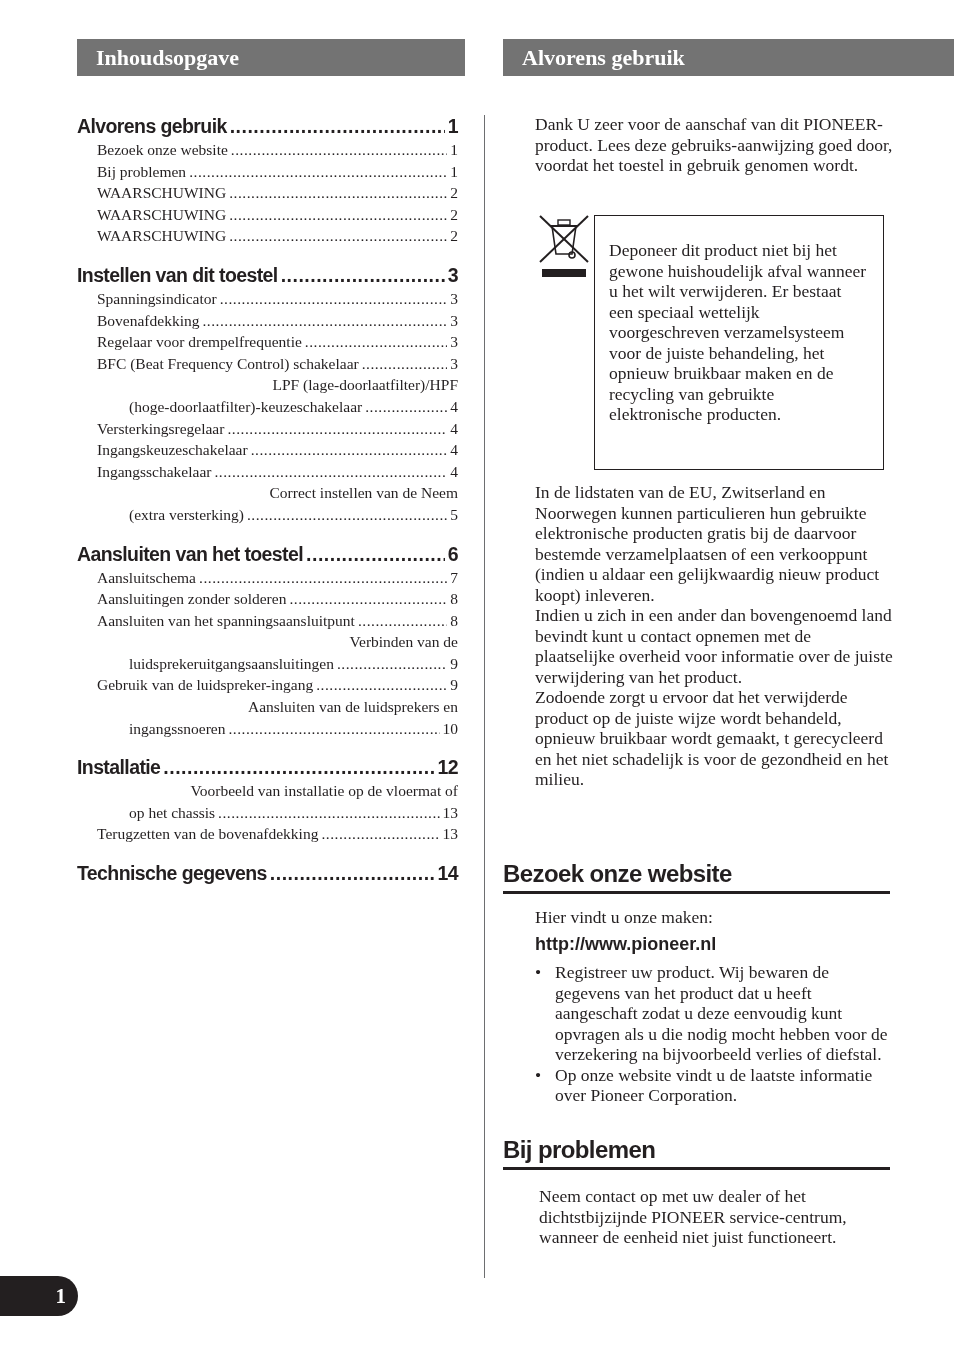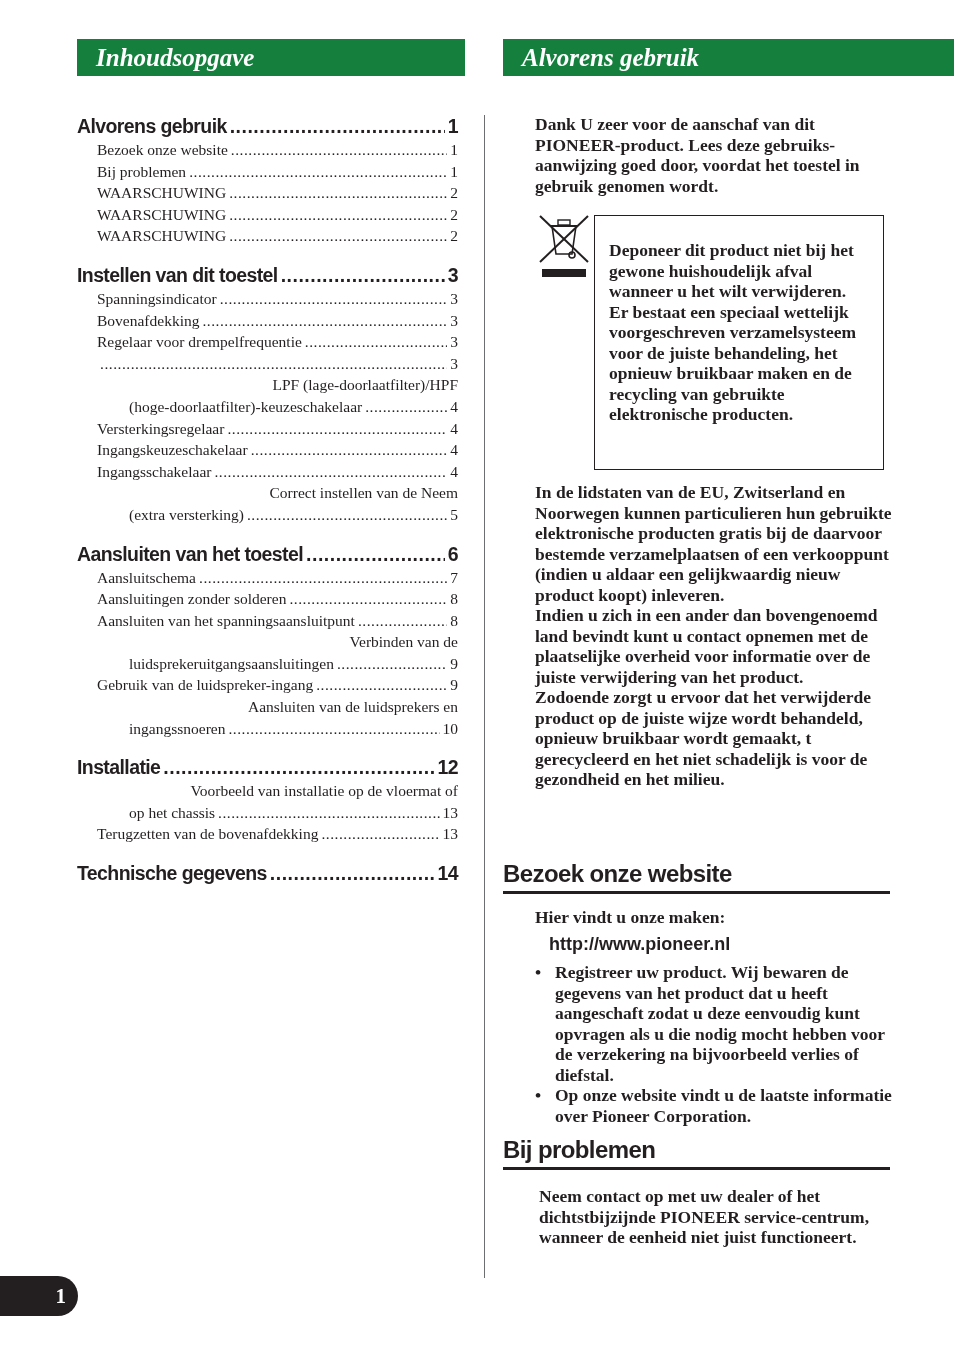--- a/index.html
+++ b/index.html
@@ -1,19 +1,19 @@
 <!DOCTYPE html>
 <html><head>
 <meta charset="utf-8">
 <style>
   html, body { margin: 0; padding: 0; background: #ffffff; }
   body { width: 954px; height: 1355px; position: relative; overflow: hidden; color: #231f20; }
 
-  .title-bar { position: absolute; top: 39px; height: 37px; background: #15803d; color: #fff;
-    font-family: "Liberation Serif", serif; font-style: italic; font-weight: bold; font-size: 25px;
+  .title-bar { position: absolute; top: 39px; height: 37px; background: #737373; color: #fff;
+    font-family: "Liberation Serif", serif; font-weight: bold; font-size: 22px;
     line-height: 37px; box-sizing: border-box; }
   #toc-title { left: 77px; width: 388px; padding-left: 19px; }
   #main-title { left: 503px; width: 451px; padding-left: 19px; }
 
   .divider { position: absolute; left: 484px; top: 115px; width: 1px; height: 1163px; background: #6d6e70; }
 
   
   .toc { position: absolute; left: 77px; top: 113px; width: 381px; }
   .toc-section { margin-bottom: 15px; }
   .toc-head { display: flex; align-items: baseline; font-family: "Liberation Sans", sans-serif;
@@ -21,37 +21,37 @@
   .toc-head .dots, .toc-item .dots { flex: 1; overflow: hidden; white-space: nowrap; margin: 0 3px; }
   .toc-head .dots::before, .toc-item .dots::before { content: "....................................................................................................................................................................."; letter-spacing: 0.5px; }
   .toc-item { display: flex; align-items: baseline; font-family: "Liberation Serif", serif; font-size: 15.5px;
     line-height: 21.6px; padding-left: 20px; white-space: nowrap; }
   .toc-item.cont { padding-left: 52px; }
   .toc-item .label { flex: 0 0 auto; }
   .toc-item .page, .toc-head .page { flex: 0 0 auto; }
   .toc-wrap-line { font-family: "Liberation Serif", serif; font-size: 15.5px; line-height: 21.6px; padding-left: 20px; white-space: nowrap; text-align: right; }
 
   
-  .body-text { font-family: "Liberation Serif", serif; font-size: 17.5px; line-height: 20.5px; font-weight: bold; }
+  .body-text { font-family: "Liberation Serif", serif; font-size: 17.5px; line-height: 20.5px; }
   #intro { position: absolute; left: 535px; top: 114px; width: 360px; }
   #weee-icon { position: absolute; left: 536px; top: 214px; width: 56px; height: 66px; }
   #weee-box { position: absolute; left: 594px; top: 215px; width: 290px; height: 255px;
     border: 1.5px solid #231f20; box-sizing: border-box; padding: 24px 14px 0 14px; }
   #weee-box p { margin: 0; }
   #disposal { position: absolute; left: 535px; top: 482px; width: 360px; }
   #disposal p { margin: 0; }
 
   .sec-head { position: absolute; left: 503px; width: 387px; border-bottom: 3px solid #231f20;
     font-family: "Liberation Sans", sans-serif; font-weight: bold; font-size: 24px; letter-spacing: -0.6px;
     line-height: 30px; padding-bottom: 2px; }
   #website-head { top: 859px; }
   #problems-head { top: 1135px; }
 
   #website-intro { position: absolute; left: 535px; top: 907px; }
-  #website-url { position: absolute; left: 549px; top: 932px; font-family: "Liberation Sans", sans-serif;
+  #website-url { position: absolute; left: 535px; top: 932px; font-family: "Liberation Sans", sans-serif;
     font-weight: bold; font-size: 18px; line-height: 24px; }
   #website-list { position: absolute; left: 535px; top: 962px; width: 360px; margin: 0; padding: 0; list-style: none; }
   #website-list li { position: relative; padding-left: 20px; }
   #website-list li .bullet { position: absolute; left: 0; top: 0; }
   #problems-text { position: absolute; left: 535px; top: 1182px; width: 360px; margin: 4px; }
 
   #page-tab { position: absolute; left: 0; top: 1276px; width: 78px; height: 40px; background: #231f20;
     border-radius: 0 20px 20px 0; color: #fff; font-family: "Liberation Serif", serif; font-weight: bold;
     font-size: 21px; line-height: 40px; text-align: right; box-sizing: border-box; padding-right: 12px; }
 </style>
@@ -113,20 +113,21 @@
         <span class="label">Bovenafdekking</span>
         <span class="dots"></span>
         <span class="page">3</span>
       </div>
     <div class="toc-item">
         <span class="label">Regelaar voor drempelfrequentie</span>
         <span class="dots"></span>
         <span class="page">3</span>
       </div>
     <div class="toc-item">
+        <span class="label">BFC (Beat Frequency Control) schakelaar</span>
         <span class="dots"></span>
         <span class="page">3</span>
       </div>
     <div class="toc-wrap-line">LPF (lage-doorlaatfilter)/HPF</div>
     <div class="toc-item cont">
         <span class="label">(hoge-doorlaatfilter)-keuzeschakelaar</span>
         <span class="dots"></span>
         <span class="page">4</span>
       </div>
     <div class="toc-item">

